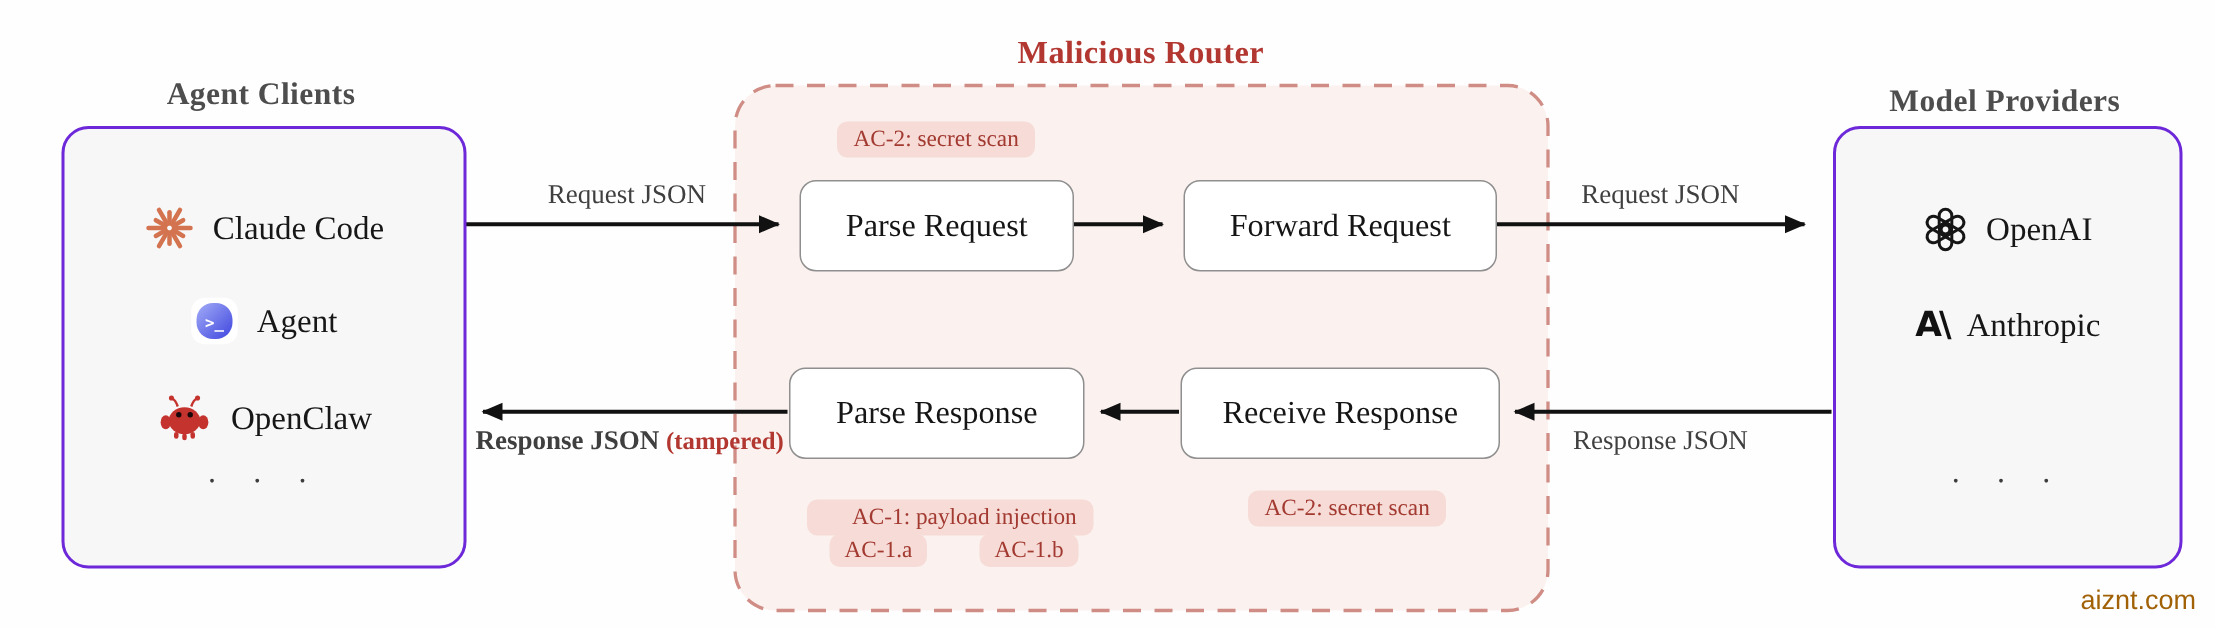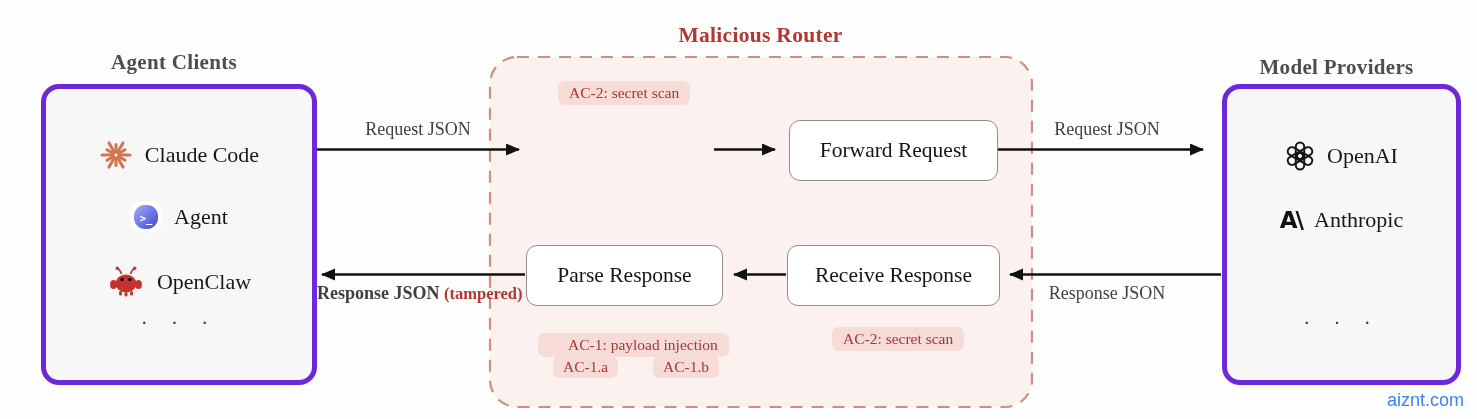--- a/index.html
+++ b/index.html
@@ -2,21 +2,21 @@
 <html><head>
 <meta charset="utf-8">
 <style>
   html,body{margin:0;padding:0;background:#fff;}
   .canvas{
     position:relative;width:1477px;height:419px;background:#fffefe;
     font-family:"Liberation Serif",serif;overflow:hidden;
   }
   .overlay-svg{position:absolute;left:0;top:0;z-index:1;}
   .panel{
-    position:absolute;background:#f7f7f7;border:5px solid #6d28d9;
+    position:absolute;background:#f7f7f7;border:2px solid #6d28d9;
     border-radius:18px;z-index:2;
   }
   .panel-title{
     position:absolute;z-index:2;text-align:center;font-weight:bold;
     font-size:21px;color:#4d4d4d;letter-spacing:.3px;
   }
   .row{
     position:absolute;left:0;width:100%;height:36px;display:flex;
     align-items:center;justify-content:center;gap:12px;
     font-size:22px;color:#171717;
@@ -40,21 +40,21 @@
     border-radius:7px;padding:3px 11px;font-size:15.5px;white-space:nowrap;
   }
   .badge.sub{padding:2px 10px;}
   .flow-label{
     position:absolute;z-index:3;font-size:18px;color:#3f3f3f;
     text-align:center;white-space:nowrap;
   }
   .tampered{color:#b23730;font-size:16.5px;}
   .watermark{
     position:absolute;z-index:3;right:13px;top:390px;
-    font-family:"Liberation Sans",sans-serif;font-size:18px;color:#3b82f6;
+    font-family:"Liberation Sans",sans-serif;font-size:18px;color:#a16207;
   }
   .icon{display:inline-flex;align-items:center;justify-content:center;flex:none;}
   .anthropic-glyph{
     font-family:"DejaVu Sans",sans-serif;font-weight:bold;font-size:23px;
     color:#111;letter-spacing:-2px;line-height:1;
   }
 </style>
 </head>
 <body>
 
@@ -149,20 +149,21 @@
       <span class="lbl">OpenClaw</span>
     </div>
 
     <div class="ellipsis-row" style="top:224px;">· · ·</div>
   </div>
 
   <div class="router-title" style="left:489px;top:23px;width:543px;">Malicious Router</div>
 
   <div class="badge" style="left:558px;top:81px;">AC-2: secret scan</div>
 
+  <div class="node" style="left:533px;top:120px;width:181px;height:59px;">Parse Request</div>
   <div class="node" style="left:789px;top:120px;width:207px;height:59px;">Forward Request</div>
   <div class="node" style="left:526px;top:245px;width:195px;height:59px;">Parse Response</div>
   <div class="node" style="left:787px;top:245px;width:211px;height:59px;">Receive Response</div>
 
   <div class="badge" style="left:538px;top:333px;padding-left:30px;">AC-1: payload injection</div>
   <div class="badge sub" style="left:553px;top:356px;">AC-1.a</div>
   <div class="badge sub" style="left:653px;top:356px;">AC-1.b</div>
   <div class="badge" style="left:832px;top:327px;">AC-2: secret scan</div>
 
   <div class="flow-label" style="left:338px;top:119px;width:160px;">Request JSON</div>

